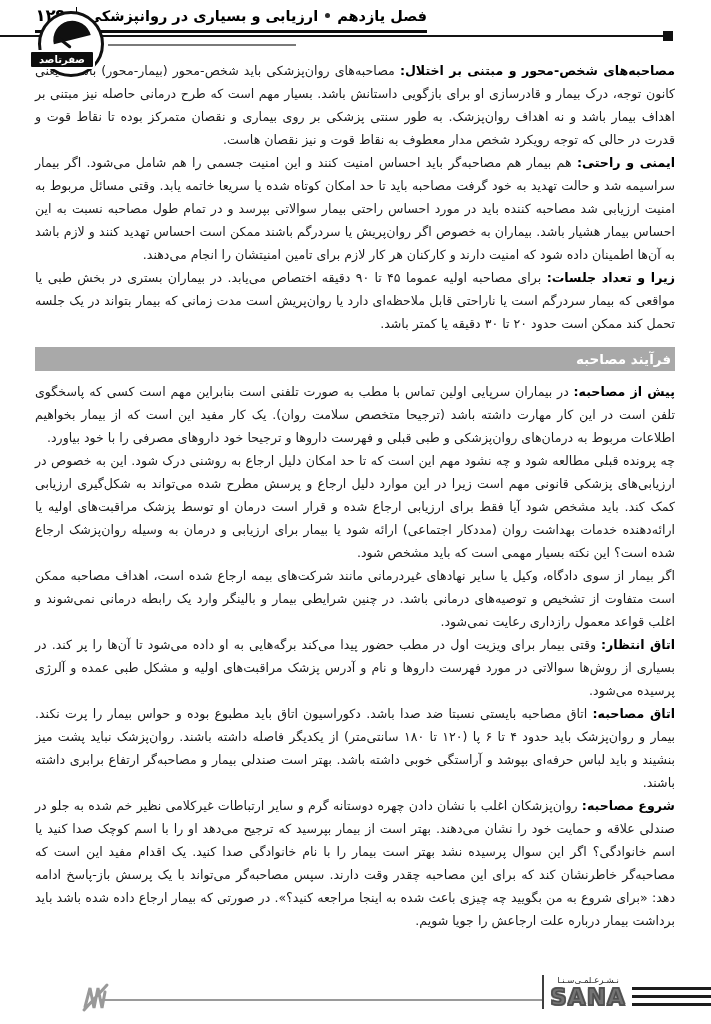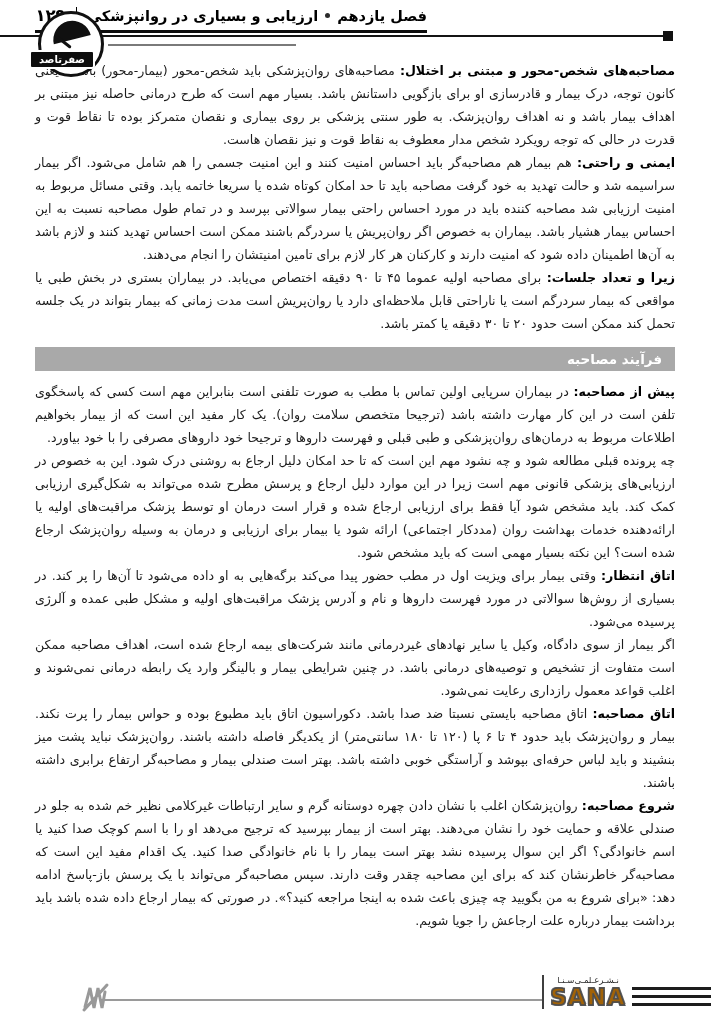--- a/index.html
+++ b/index.html
@@ -40,32 +40,32 @@
   }
   
   .body{
     position:absolute;top:59px;right:36px;left:35px;color:#1c1c1c;
     font-size:12.6px;line-height:23px;text-align:justify;
   }
   .body p{margin:0;}
   .lead{font-weight:bold;color:#000000;}
   .section-bar{
     background:#a9a9a9;color:#ffffff;font-weight:bold;font-size:13.5px;
-    height:24px;line-height:24px;padding:0 13px;margin:12px 0 9px 0;
+    height:24px;line-height:24px;padding:0 4px;margin:12px 0 9px 0;
   }
   
   .footer-line{position:absolute;top:999px;left:101px;width:443px;height:2px;background:#9a9a9a;}
   .scribble{position:absolute;top:982px;left:74px;}
   .sana{
     position:absolute;top:975px;left:542px;width:88px;text-align:center;
     border-left:2px solid #3f3f3f;direction:rtl;
   }
   .sana-fa{font-size:8.5px;font-weight:normal;color:#2e2e2e;letter-spacing:.5px;white-space:nowrap;}
   .sana-en{
-    font-size:23px;font-weight:bold;letter-spacing:1px;line-height:1.05;color:#a16207;
+    font-size:23px;font-weight:bold;letter-spacing:1px;line-height:1.05;color:#737373;
     -webkit-text-stroke:1.3px #4d4d4d;
     text-shadow:-1px -1px 0 #6a6a6a,1px -1px 0 #6a6a6a,-1px 1px 0 #6a6a6a,1px 1px 0 #6a6a6a;
     font-family:"DejaVu Sans",sans-serif;
   }
   .stack-line{position:absolute;left:632px;width:79px;height:3px;background:#1c1c1c;}
   .stack-1{top:987px;} .stack-2{top:995px;} .stack-3{top:1003px;}
 </style>
 </head>
 <body>
 
@@ -93,22 +93,22 @@
     <p><span class="lead">مصاحبه‌های شخص-محور و مبتنی بر اختلال:</span> <span>مصاحبه‌های روان‌پزشکی باید شخص-محور (بیمار-محور) باشند، یعنی کانون توجه، درک بیمار و قادرسازی او برای بازگویی داستانش باشد. بسیار مهم است که طرح درمانی حاصله نیز مبتنی بر اهداف بیمار باشد و نه اهداف روان‌پزشک. به طور سنتی پزشکی بر روی بیماری و نقصان متمرکز بوده تا نقاط قوت و قدرت در حالی که توجه رویکرد شخص مدار معطوف به نقاط قوت و نیز نقصان هاست.</span></p>
     <p><span class="lead">ایمنی و راحتی:</span> <span>هم بیمار هم مصاحبه‌گر باید احساس امنیت کنند و این امنیت جسمی را هم شامل می‌شود. اگر بیمار سراسیمه شد و حالت تهدید به خود گرفت مصاحبه باید تا حد امکان کوتاه شده یا سریعا خاتمه یابد. وقتی مسائل مربوط به امنیت ارزیابی شد مصاحبه کننده باید در مورد احساس راحتی بیمار سوالاتی بپرسد و در تمام طول مصاحبه نسبت به این احساس بیمار هشیار باشد. بیماران به خصوص اگر روان‌پریش یا سردرگم باشند ممکن است احساس تهدید کنند و لازم باشد به آن‌ها اطمینان داده شود که امنیت دارند و کارکنان هر کار لازم برای تامین امنیتشان را انجام می‌دهند.</span></p>
     <p><span class="lead">زیرا و تعداد جلسات:</span> <span>برای مصاحبه اولیه عموما ۴۵ تا ۹۰ دقیقه اختصاص می‌یابد. در بیماران بستری در بخش طبی یا مواقعی که بیمار سردرگم است یا ناراحتی قابل ملاحظه‌ای دارد یا روان‌پریش است مدت زمانی که بیمار بتواند در یک جلسه تحمل کند ممکن است حدود ۲۰ تا ۳۰ دقیقه یا کمتر باشد.</span></p>
 
     <div class="section-bar">
       <span>فرآیند مصاحبه</span>
     </div>
 
     <p><span class="lead">پیش از مصاحبه:</span> <span>در بیماران سرپایی اولین تماس با مطب به صورت تلفنی است بنابراین مهم است کسی که پاسخگوی تلفن است در این کار مهارت داشته باشد (ترجیحا متخصص سلامت روان). یک کار مفید این است که از بیمار بخواهیم اطلاعات مربوط به درمان‌های روان‌پزشکی و طبی قبلی و فهرست داروها و ترجیحا خود داروهای مصرفی را با خود بیاورد.</span></p>
     <p><span class="lead"></span> <span>چه پرونده قبلی مطالعه شود و چه نشود مهم این است که تا حد امکان دلیل ارجاع به روشنی درک شود. این به خصوص در ارزیابی‌های پزشکی قانونی مهم است زیرا در این موارد دلیل ارجاع و پرسش مطرح شده می‌تواند به شکل‌گیری ارزیابی کمک کند. باید مشخص شود آیا فقط برای ارزیابی ارجاع شده و قرار است درمان او توسط پزشک مراقبت‌های اولیه یا ارائه‌دهنده خدمات بهداشت روان (مددکار اجتماعی) ارائه شود یا بیمار برای ارزیابی و درمان به وسیله روان‌پزشک ارجاع شده است؟ این نکته بسیار مهمی است که باید مشخص شود.</span></p>
+    <p><span class="lead"></span> <span>اگر بیمار از سوی دادگاه، وکیل یا سایر نهادهای غیردرمانی مانند شرکت‌های بیمه ارجاع شده است، اهداف مصاحبه ممکن است متفاوت از تشخیص و توصیه‌های درمانی باشد. در چنین شرایطی بیمار و بالینگر وارد یک رابطه درمانی نمی‌شوند و اغلب قواعد معمول رازداری رعایت نمی‌شود.</span></p>
     <p><span class="lead">اتاق انتظار:</span> <span>وقتی بیمار برای ویزیت اول در مطب حضور پیدا می‌کند برگه‌هایی به او داده می‌شود تا آن‌ها را پر کند. در بسیاری از روش‌ها سوالاتی در مورد فهرست داروها و نام و آدرس پزشک مراقبت‌های اولیه و مشکل طبی عمده و آلرژی پرسیده می‌شود.</span></p>
-    <p><span class="lead"></span> <span>اگر بیمار از سوی دادگاه، وکیل یا سایر نهادهای غیردرمانی مانند شرکت‌های بیمه ارجاع شده است، اهداف مصاحبه ممکن است متفاوت از تشخیص و توصیه‌های درمانی باشد. در چنین شرایطی بیمار و بالینگر وارد یک رابطه درمانی نمی‌شوند و اغلب قواعد معمول رازداری رعایت نمی‌شود.</span></p>
     <p><span class="lead">اتاق مصاحبه:</span> <span>اتاق مصاحبه بایستی نسبتا ضد صدا باشد. دکوراسیون اتاق باید مطبوع بوده و حواس بیمار را پرت نکند. بیمار و روان‌پزشک باید حدود ۴ تا ۶ پا (۱۲۰ تا ۱۸۰ سانتی‌متر) از یکدیگر فاصله داشته باشند. روان‌پزشک نباید پشت میز بنشیند و باید لباس حرفه‌ای بپوشد و آراستگی خوبی داشته باشد. بهتر است صندلی بیمار و مصاحبه‌گر ارتفاع برابری داشته باشند.</span></p>
     <p><span class="lead">شروع مصاحبه:</span> <span>روان‌پزشکان اغلب با نشان دادن چهره دوستانه گرم و سایر ارتباطات غیرکلامی نظیر خم شده به جلو در صندلی علاقه و حمایت خود را نشان می‌دهند. بهتر است از بیمار بپرسید که ترجیح می‌دهد او را با اسم کوچک صدا کنید یا اسم خانوادگی؟ اگر این سوال پرسیده نشد بهتر است بیمار را با نام خانوادگی صدا کنید. یک اقدام مفید این است که مصاحبه‌گر خاطرنشان کند که برای این مصاحبه چقدر وقت دارند. سپس مصاحبه‌گر می‌تواند با یک پرسش باز-پاسخ ادامه دهد: «برای شروع به من بگویید چه چیزی باعث شده به اینجا مراجعه کنید؟». در صورتی که بیمار ارجاع داده شده باشد باید برداشت بیمار درباره علت ارجاعش را جویا شویم.</span></p>
   </main>
 
   <div class="footer-line"></div>
 
   <svg class="scribble" width="36" height="32" viewBox="0 0 36 32">
     <path d="M33 3 L10 28 M11 25 L16 6 L20 26 L24 6 L28 26 L31 10" fill="none" stroke="#999999" stroke-width="3" stroke-linecap="round"></path>
   </svg>
 

